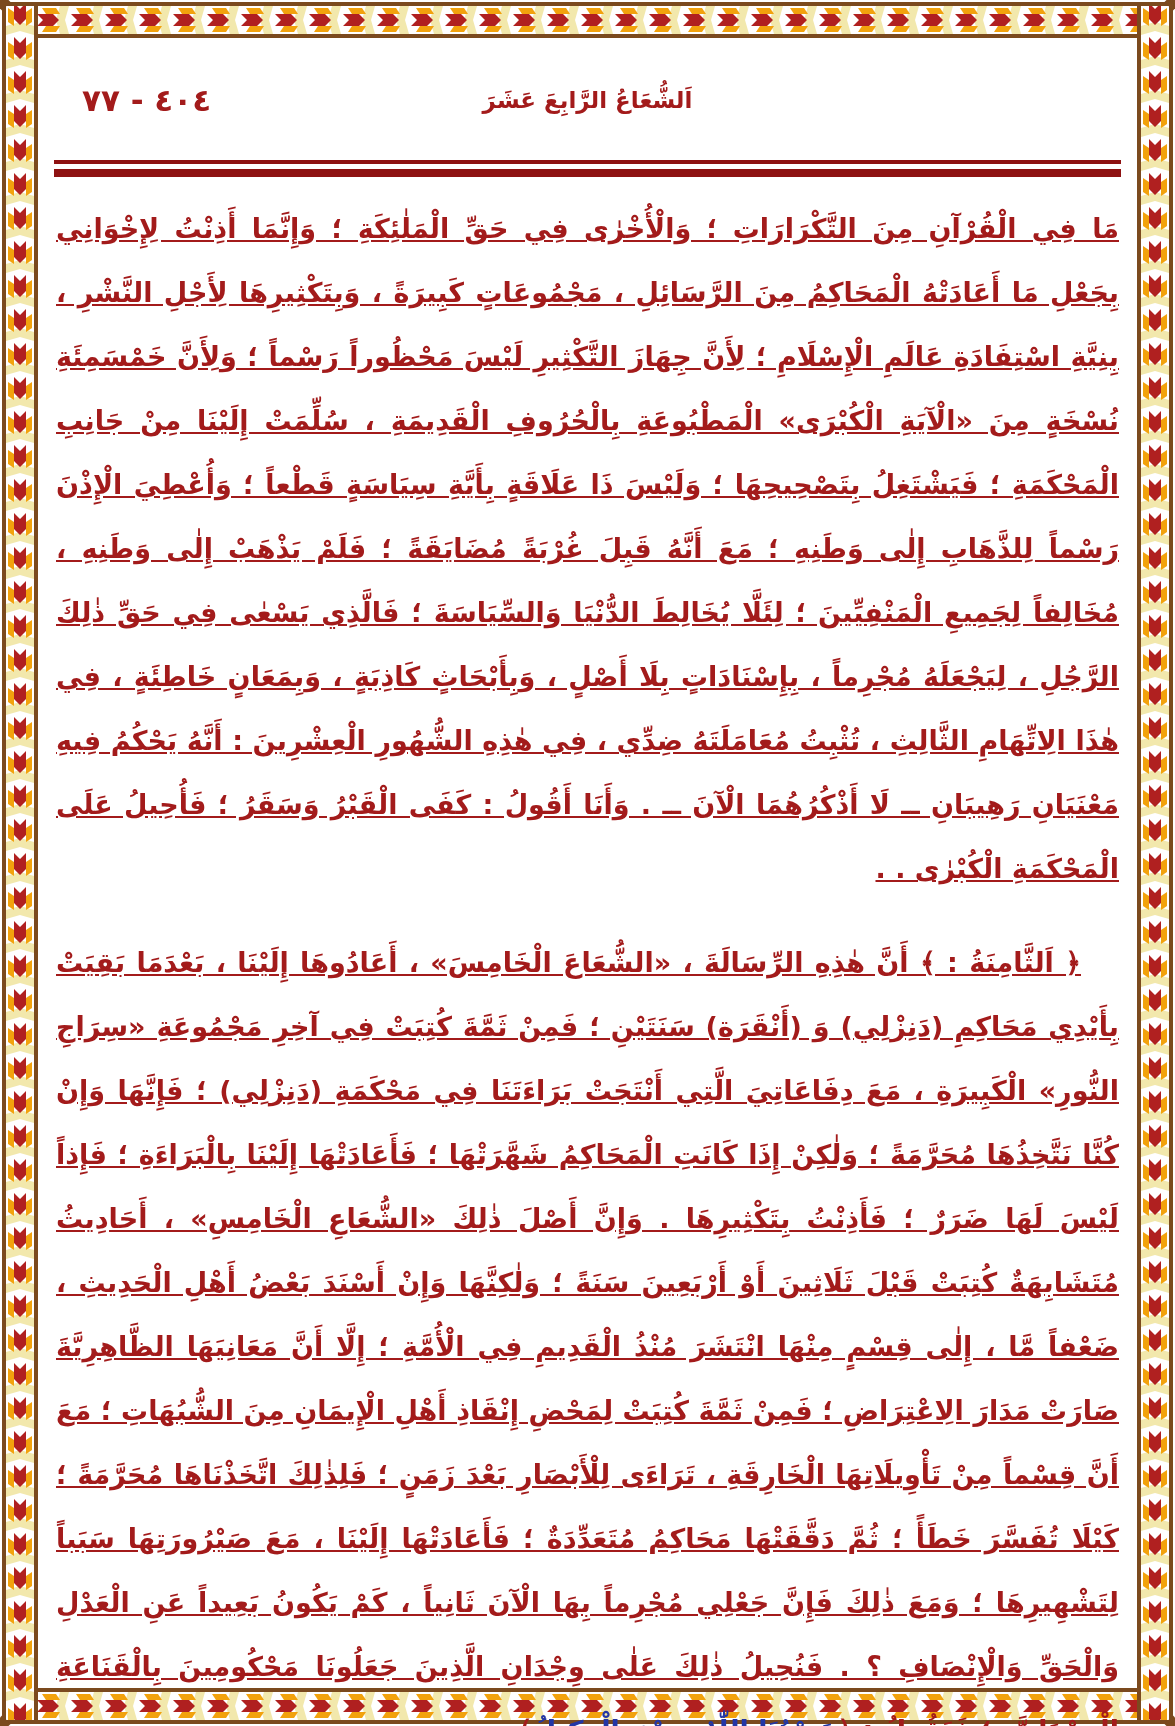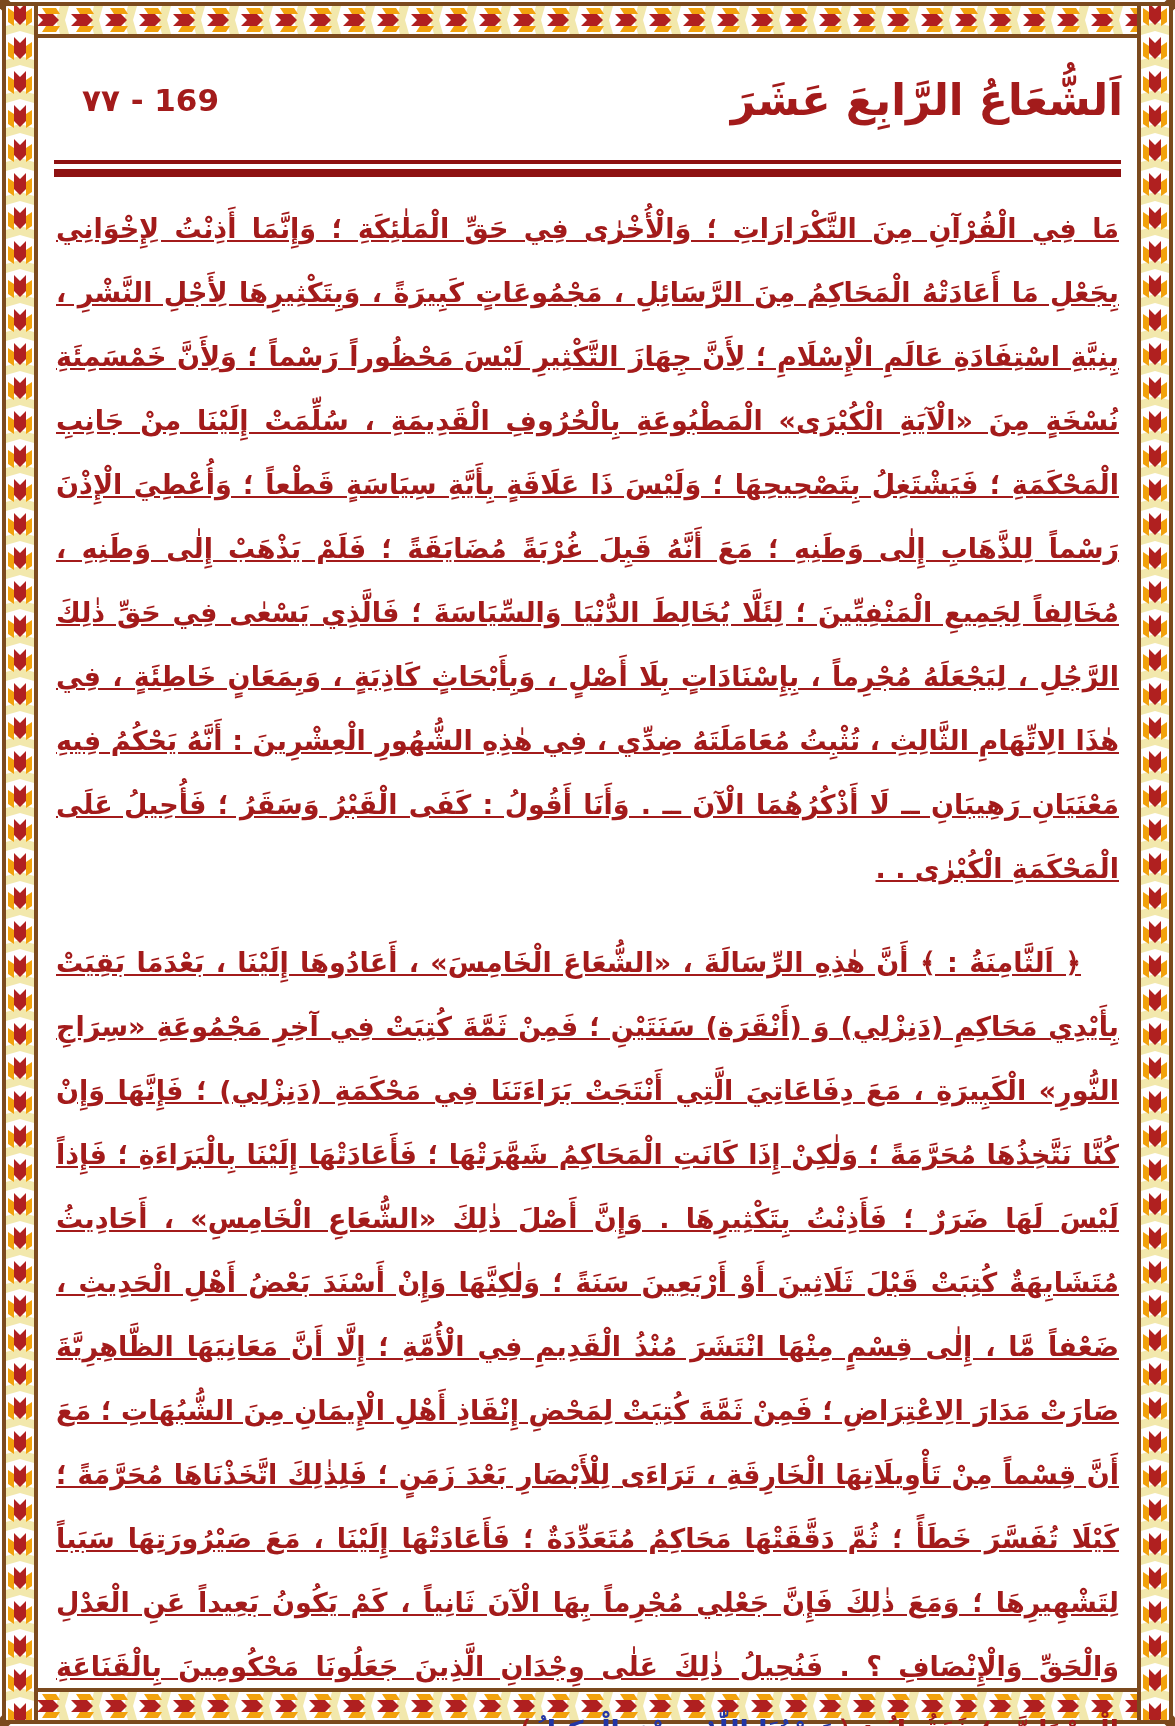--- a/index.html
+++ b/index.html
@@ -33,22 +33,22 @@
   }
   .c-tl{left:-4px;top:-4px;} .c-tr{left:1167px;top:-4px;}
   .c-bl{left:-4px;top:1718px;} .c-br{left:1167px;top:1718px;}
 
   
   .content{
     position:absolute;left:52px;right:52px;top:46px;bottom:46px;
   }
   .header{position:relative;height:92px;margin-top:14px;}
   .title{
-    position:absolute;left:0;right:0;text-align:right;
-    color:var(--text_red);font-weight:700;font-size:43px;line-height:80px;
+    position:absolute;left:0;right:0;text-align:center;
+    color:var(--text_red);font-weight:700;font-size:23px;line-height:80px;
   }
   .page-number{
     position:absolute;left:30px;top:0;
     color:var(--text_red);font-weight:700;font-size:31px;line-height:80px;
     direction:ltr;unicode-bidi:bidi-override;letter-spacing:2px;
   }
   .header-rule{margin:8px 2px 0 2px;}
   .rule-thin{height:4px;background:var(--rule_red);}
   .rule-gap{height:5px;}
   .rule-thick{height:8px;background:var(--rule_red);}
@@ -130,21 +130,21 @@
 
   <div class="corner c-tl"></div>
   <div class="corner c-tr"></div>
   <div class="corner c-bl"></div>
   <div class="corner c-br"></div>
 
   <div class="content">
 
     <div class="header">
       <div class="title">اَلشُّعَاعُ الرَّابِعَ عَشَرَ</div>
-      <div class="page-number">٧٧ - 169</div>
+      <div class="page-number">٧٧ - ٤٠٤</div>
     </div>
 
     <div class="header-rule">
       <div class="rule-thin"></div>
       <div class="rule-gap"></div>
       <div class="rule-thick"></div>
     </div>
 
     <div class="body-text">
       <p class="para-1">مَا فِي الْقُرْآنِ مِنَ التَّكْرَارَاتِ ؛ وَالْأُخْرٰى فِي حَقِّ الْمَلٰئِكَةِ ؛ وَإِنَّمَا أَذِنْتُ لِإِخْوَانِي بِجَعْلِ مَا أَعَادَتْهُ الْمَحَاكِمُ مِنَ الرَّسَائِلِ ، مَجْمُوعَاتٍ كَبِيرَةً ، وَبِتَكْثِيرِهَا لِأَجْلِ النَّشْرِ ، بِنِيَّةِ اسْتِفَادَةِ عَالَمِ الْإِسْلَامِ ؛ لِأَنَّ جِهَازَ التَّكْثِيرِ لَيْسَ مَحْظُوراً رَسْماً ؛ وَلِأَنَّ خَمْسَمِئَةِ نُسْخَةٍ مِنَ «الْآيَةِ الْكُبْرَى» الْمَطْبُوعَةِ بِالْحُرُوفِ الْقَدِيمَةِ ، سُلِّمَتْ إِلَيْنَا مِنْ جَانِبِ الْمَحْكَمَةِ ؛ فَيَشْتَغِلُ بِتَصْحِيحِهَا ؛ وَلَيْسَ ذَا عَلَاقَةٍ بِأَيَّةِ سِيَاسَةٍ قَطْعاً ؛ وَأُعْطِيَ الْإِذْنَ رَسْماً لِلذَّهَابِ إِلٰى وَطَنِهِ ؛ مَعَ أَنَّهُ قَبِلَ غُرْبَةً مُضَايَقَةً ؛ فَلَمْ يَذْهَبْ إِلٰى وَطَنِهِ ، مُخَالِفاً لِجَمِيعِ الْمَنْفِيِّينَ ؛ لِئَلَّا يُخَالِطَ الدُّنْيَا وَالسِّيَاسَةَ ؛ فَالَّذِي يَسْعٰى فِي حَقِّ ذٰلِكَ الرَّجُلِ ، لِيَجْعَلَهُ مُجْرِماً ، بِإِسْنَادَاتٍ بِلَا أَصْلٍ ، وَبِأَبْحَاثٍ كَاذِبَةٍ ، وَبِمَعَانٍ خَاطِئَةٍ ، فِي هٰذَا الِاتِّهَامِ الثَّالِثِ ، تُثْبِتُ مُعَامَلَتَهُ ضِدِّي ، فِي هٰذِهِ الشُّهُورِ الْعِشْرِينَ : أَنَّهُ يَحْكُمُ فِيهِ مَعْنَيَانِ رَهِيبَانِ ــ لَا أَذْكُرُهُمَا الْآنَ ــ . وَأَنَا أَقُولُ : كَفَى الْقَبْرُ وَسَقَرُ ؛ فَأُحِيلُ عَلَى الْمَحْكَمَةِ الْكُبْرٰى . .</p>

